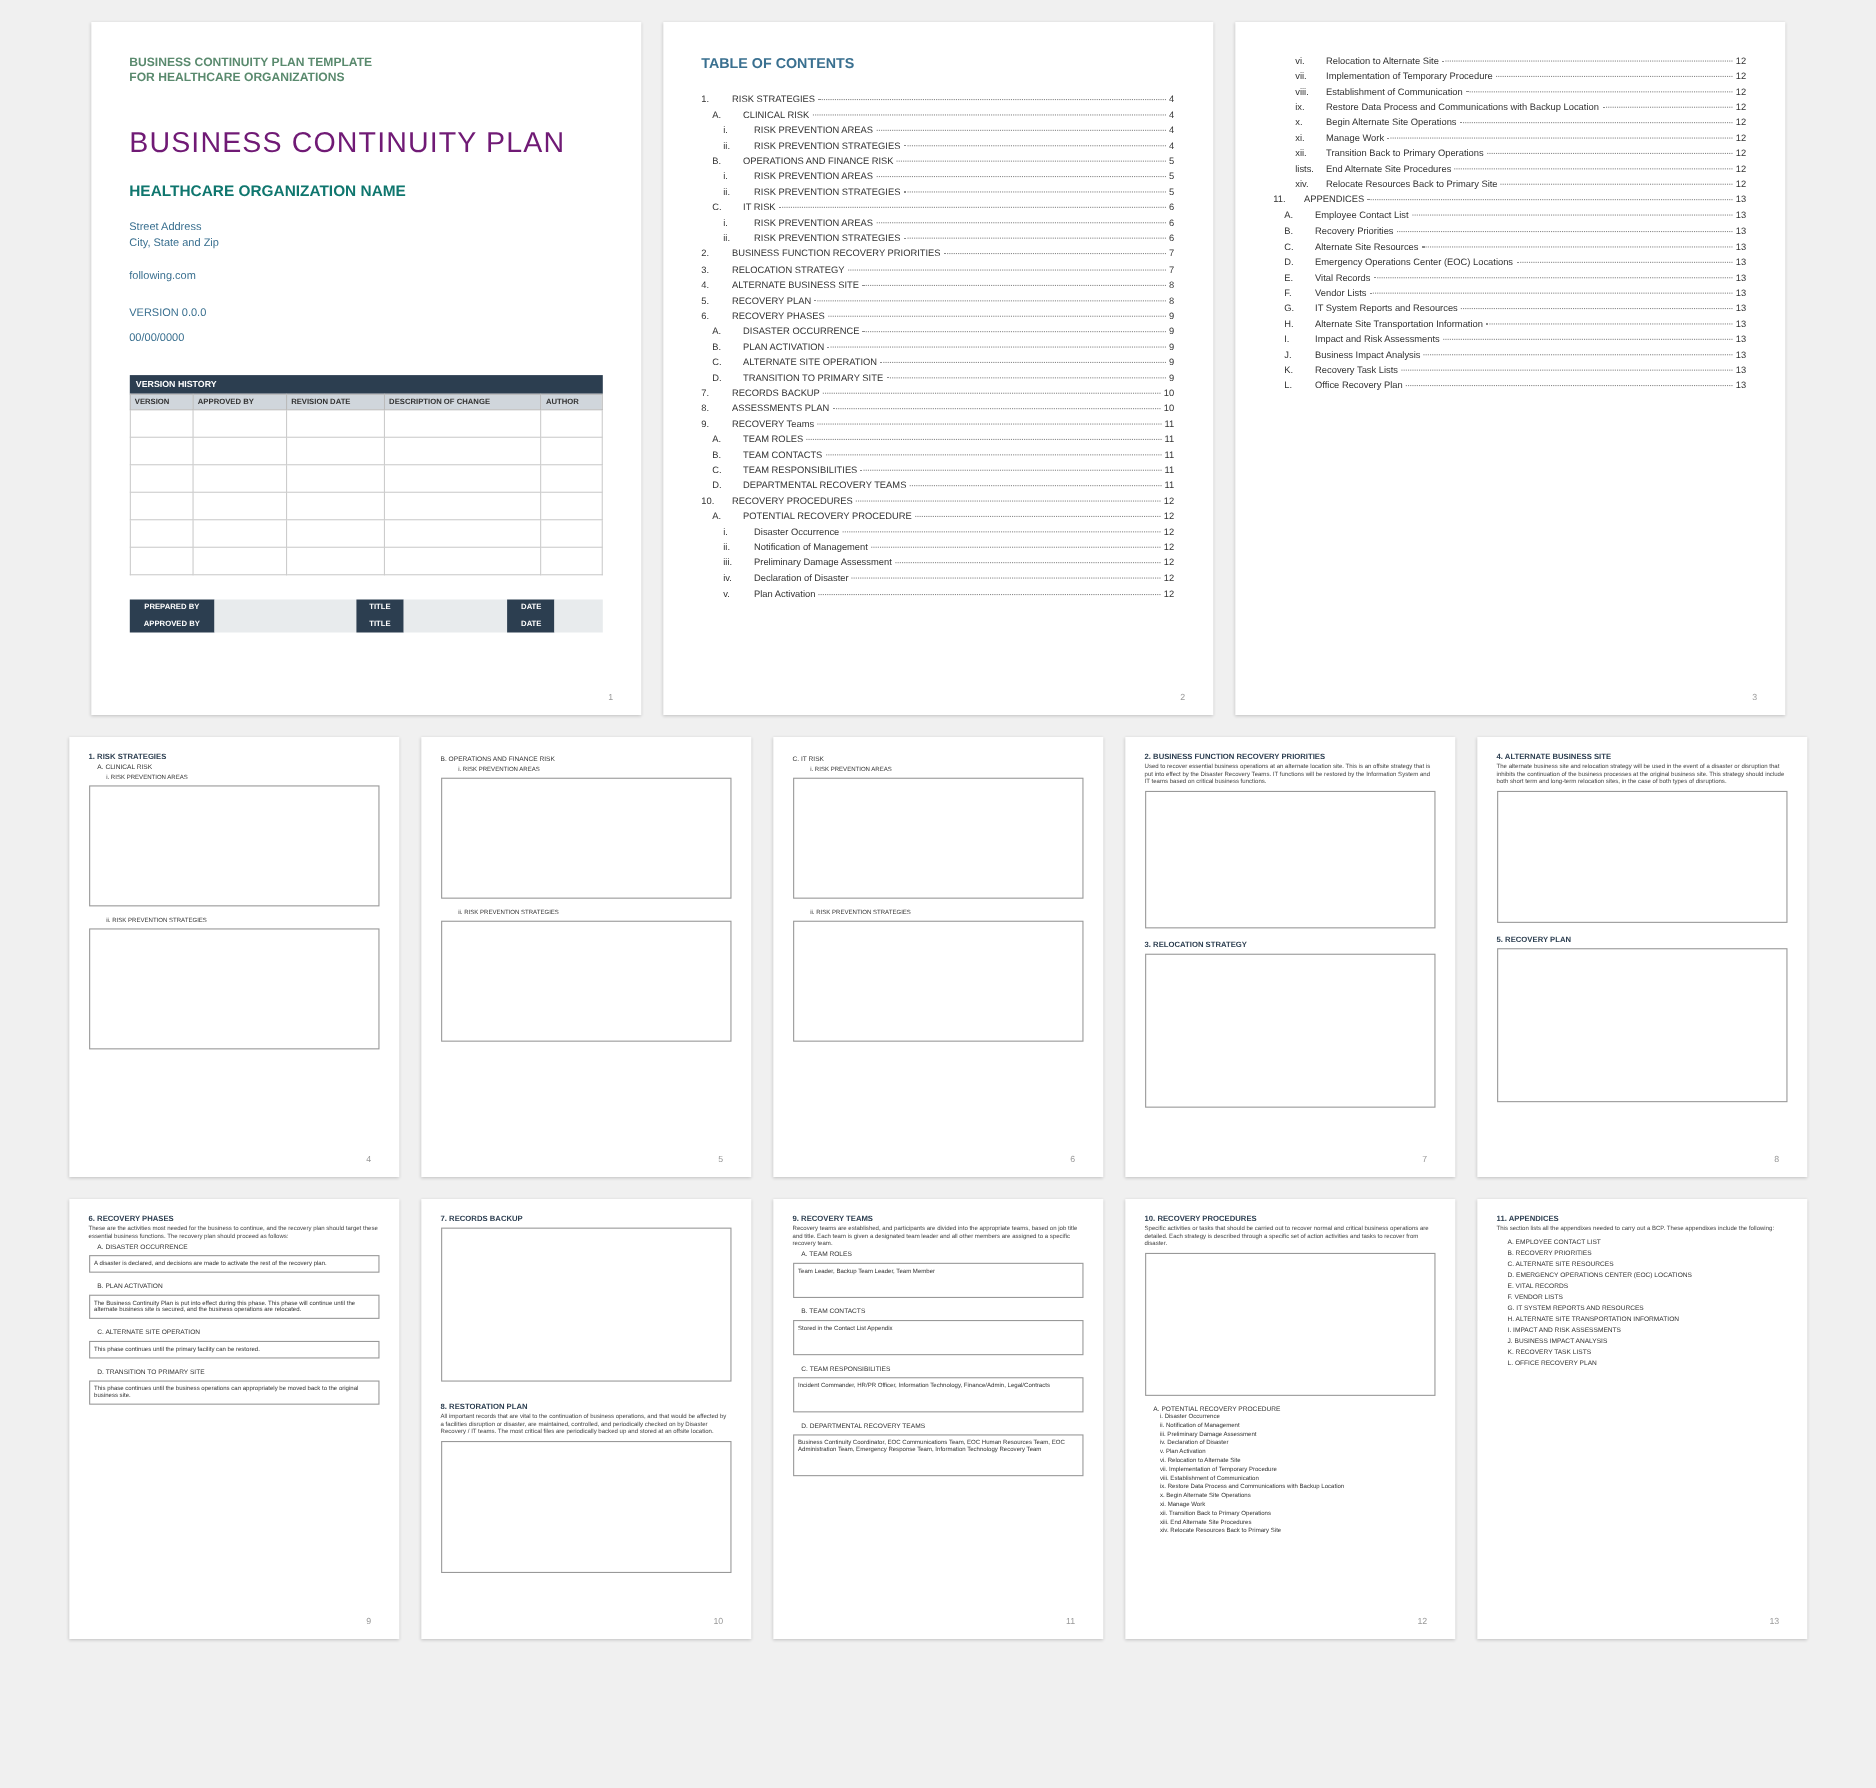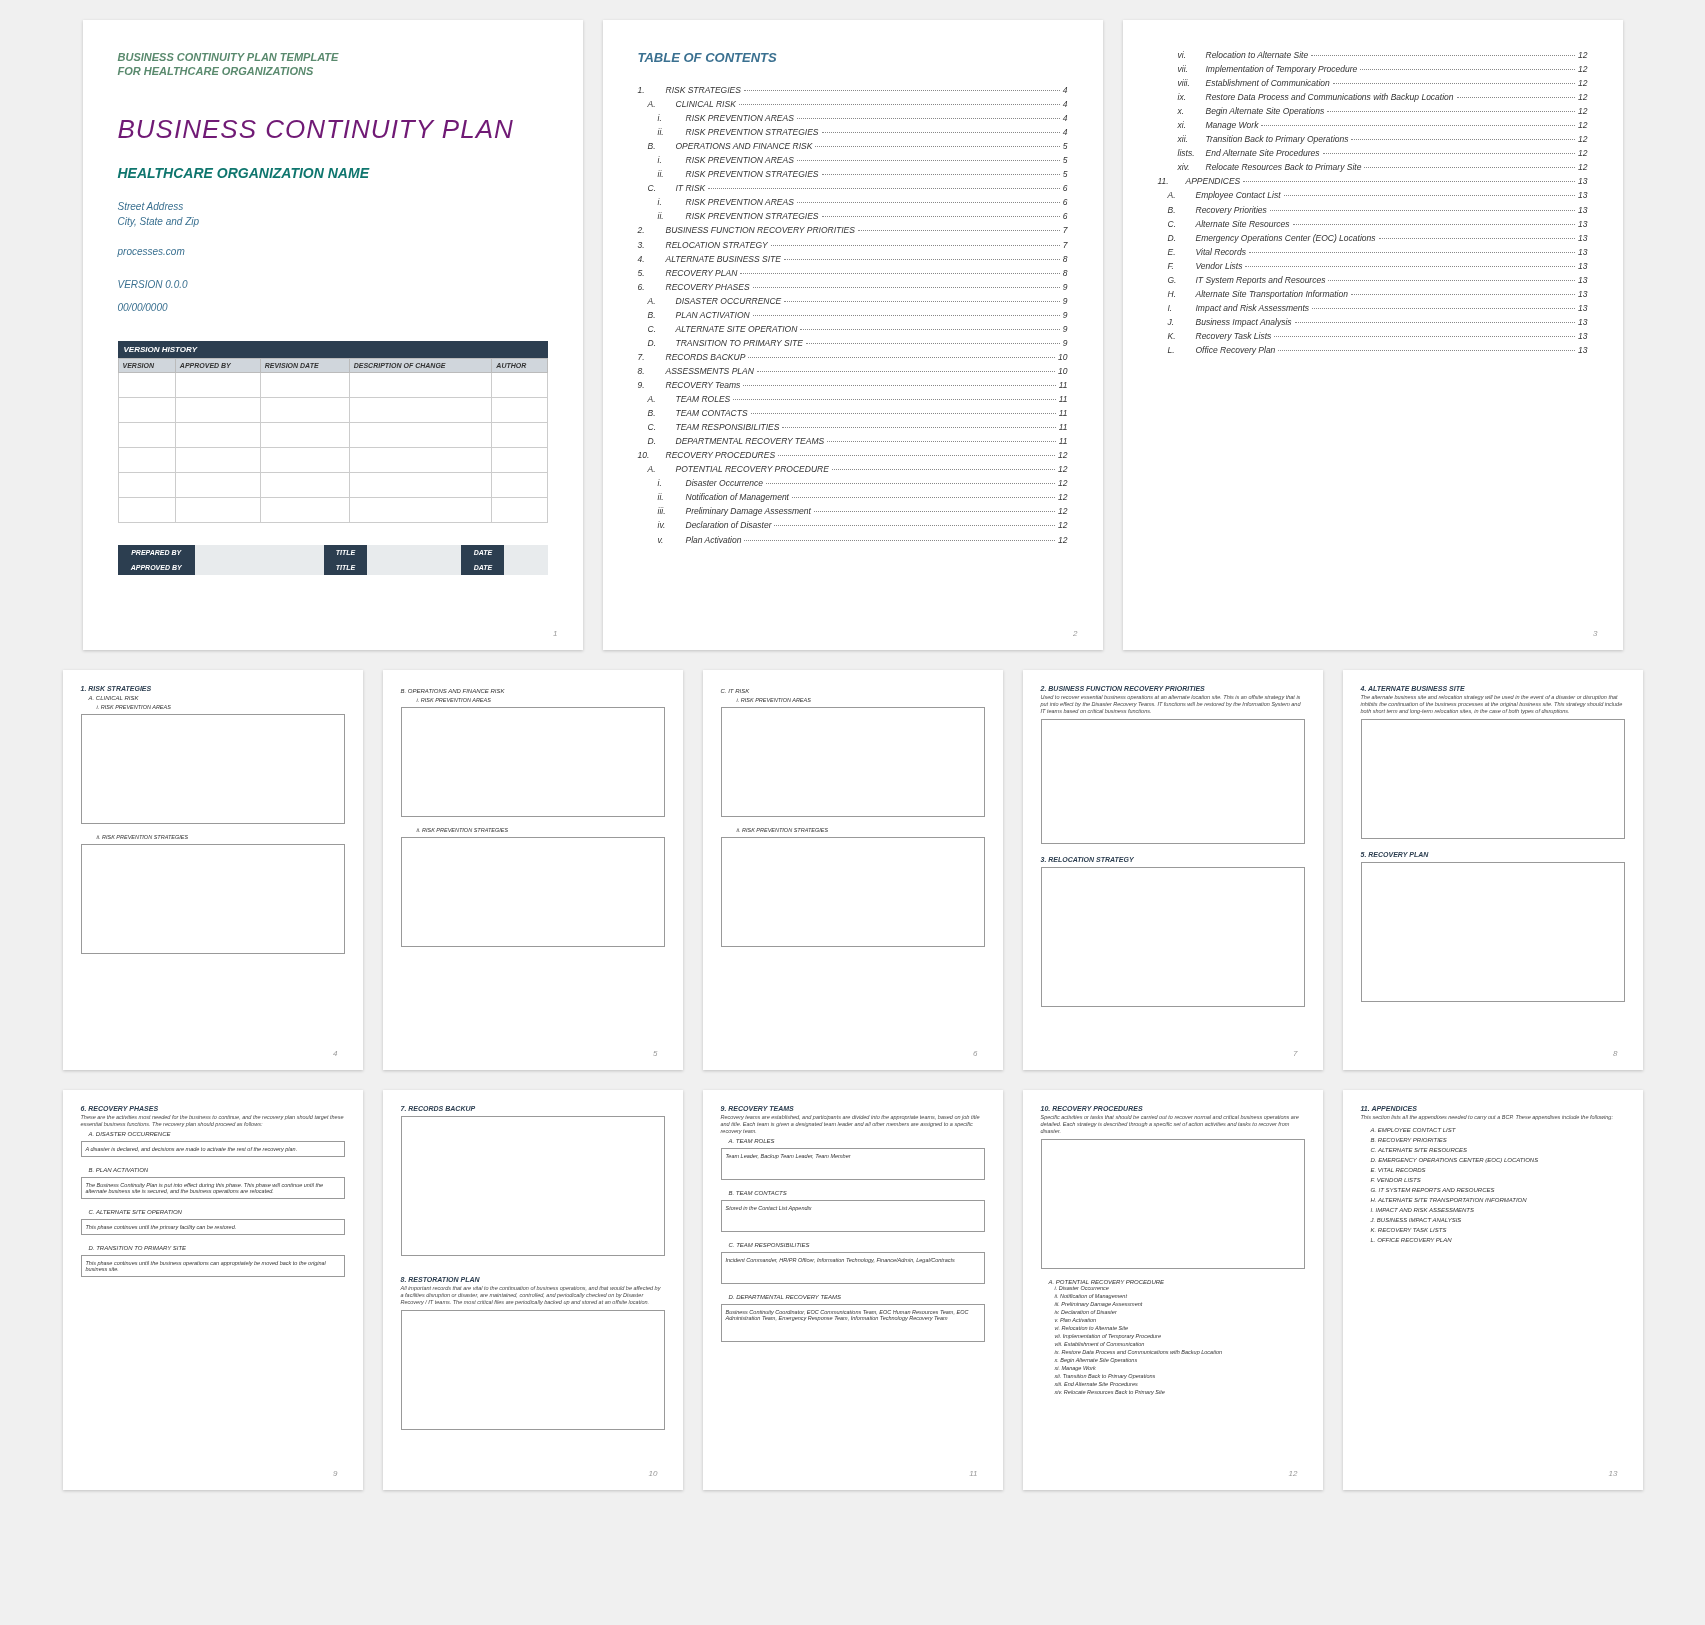--- a/index.html
+++ b/index.html
@@ -1,16 +1,16 @@
 <!DOCTYPE html>
 <html><head>
 <meta charset="utf-8">
 <style>
 body{margin:0;background:#f0f0f0;font-family:Arial,Helvetica,sans-serif;color:#333;padding:20px;}
-.row{display:flex;gap:20px;margin-bottom:20px;justify-content:center;font-style:italic;}
+.row{display:flex;gap:20px;margin-bottom:20px;justify-content:center;}
 .page{background:#fff;box-shadow:0 1px 3px rgba(0,0,0,.2);padding:30px 35px;box-sizing:border-box;position:relative;}
 .row1 .page{width:500px;height:630px;}
 .row2 .page,.row3 .page{width:300px;height:400px;font-size:6px;padding:15px 18px;}
 .template-header{color:#5a8a6e;font-size:11px;font-weight:bold;line-height:1.3;}
 .main-title{color:#701a75;font-size:26px;font-weight:300;letter-spacing:1px;margin-top:35px;}
 .org-name{color:#0f766e;font-size:14px;font-weight:bold;margin-top:20px;}
 .addr{color:#3a7090;font-size:10px;margin-top:18px;line-height:1.5;}
 .version{color:#3a7090;font-size:10px;margin-top:20px;}
 .date{color:#3a7090;font-size:10px;margin-top:12px;}
 .vh-title{background:#2c3e50;color:#fff;font-size:8px;font-weight:bold;padding:4px 6px;margin-top:28px;}
@@ -46,21 +46,21 @@
 
 <div class="row row1">
 
  <div class="page">
   <div class="template-header">
    <span>BUSINESS CONTINUITY PLAN TEMPLATE</span><br><span>FOR HEALTHCARE ORGANIZATIONS</span>
   </div>
   <div class="main-title">BUSINESS CONTINUITY PLAN</div>
   <div class="org-name">HEALTHCARE ORGANIZATION NAME</div>
   <div class="addr">
-   <span>Street Address</span><br><span>City, State and Zip</span><br><br><span>processes.com</span>
+   <span>Street Address</span><br><span>City, State and Zip</span><br><br><span>following.com</span>
   </div>
   <div class="version">VERSION 0.0.0</div>
   <div class="date">00/00/0000</div>
   <div class="vh-title">VERSION HISTORY</div>
   <table class="vh-table">
    <tbody>
           <tr>
     <th>VERSION</th>
             <th>APPROVED BY</th>
             <th>REVISION DATE</th>

